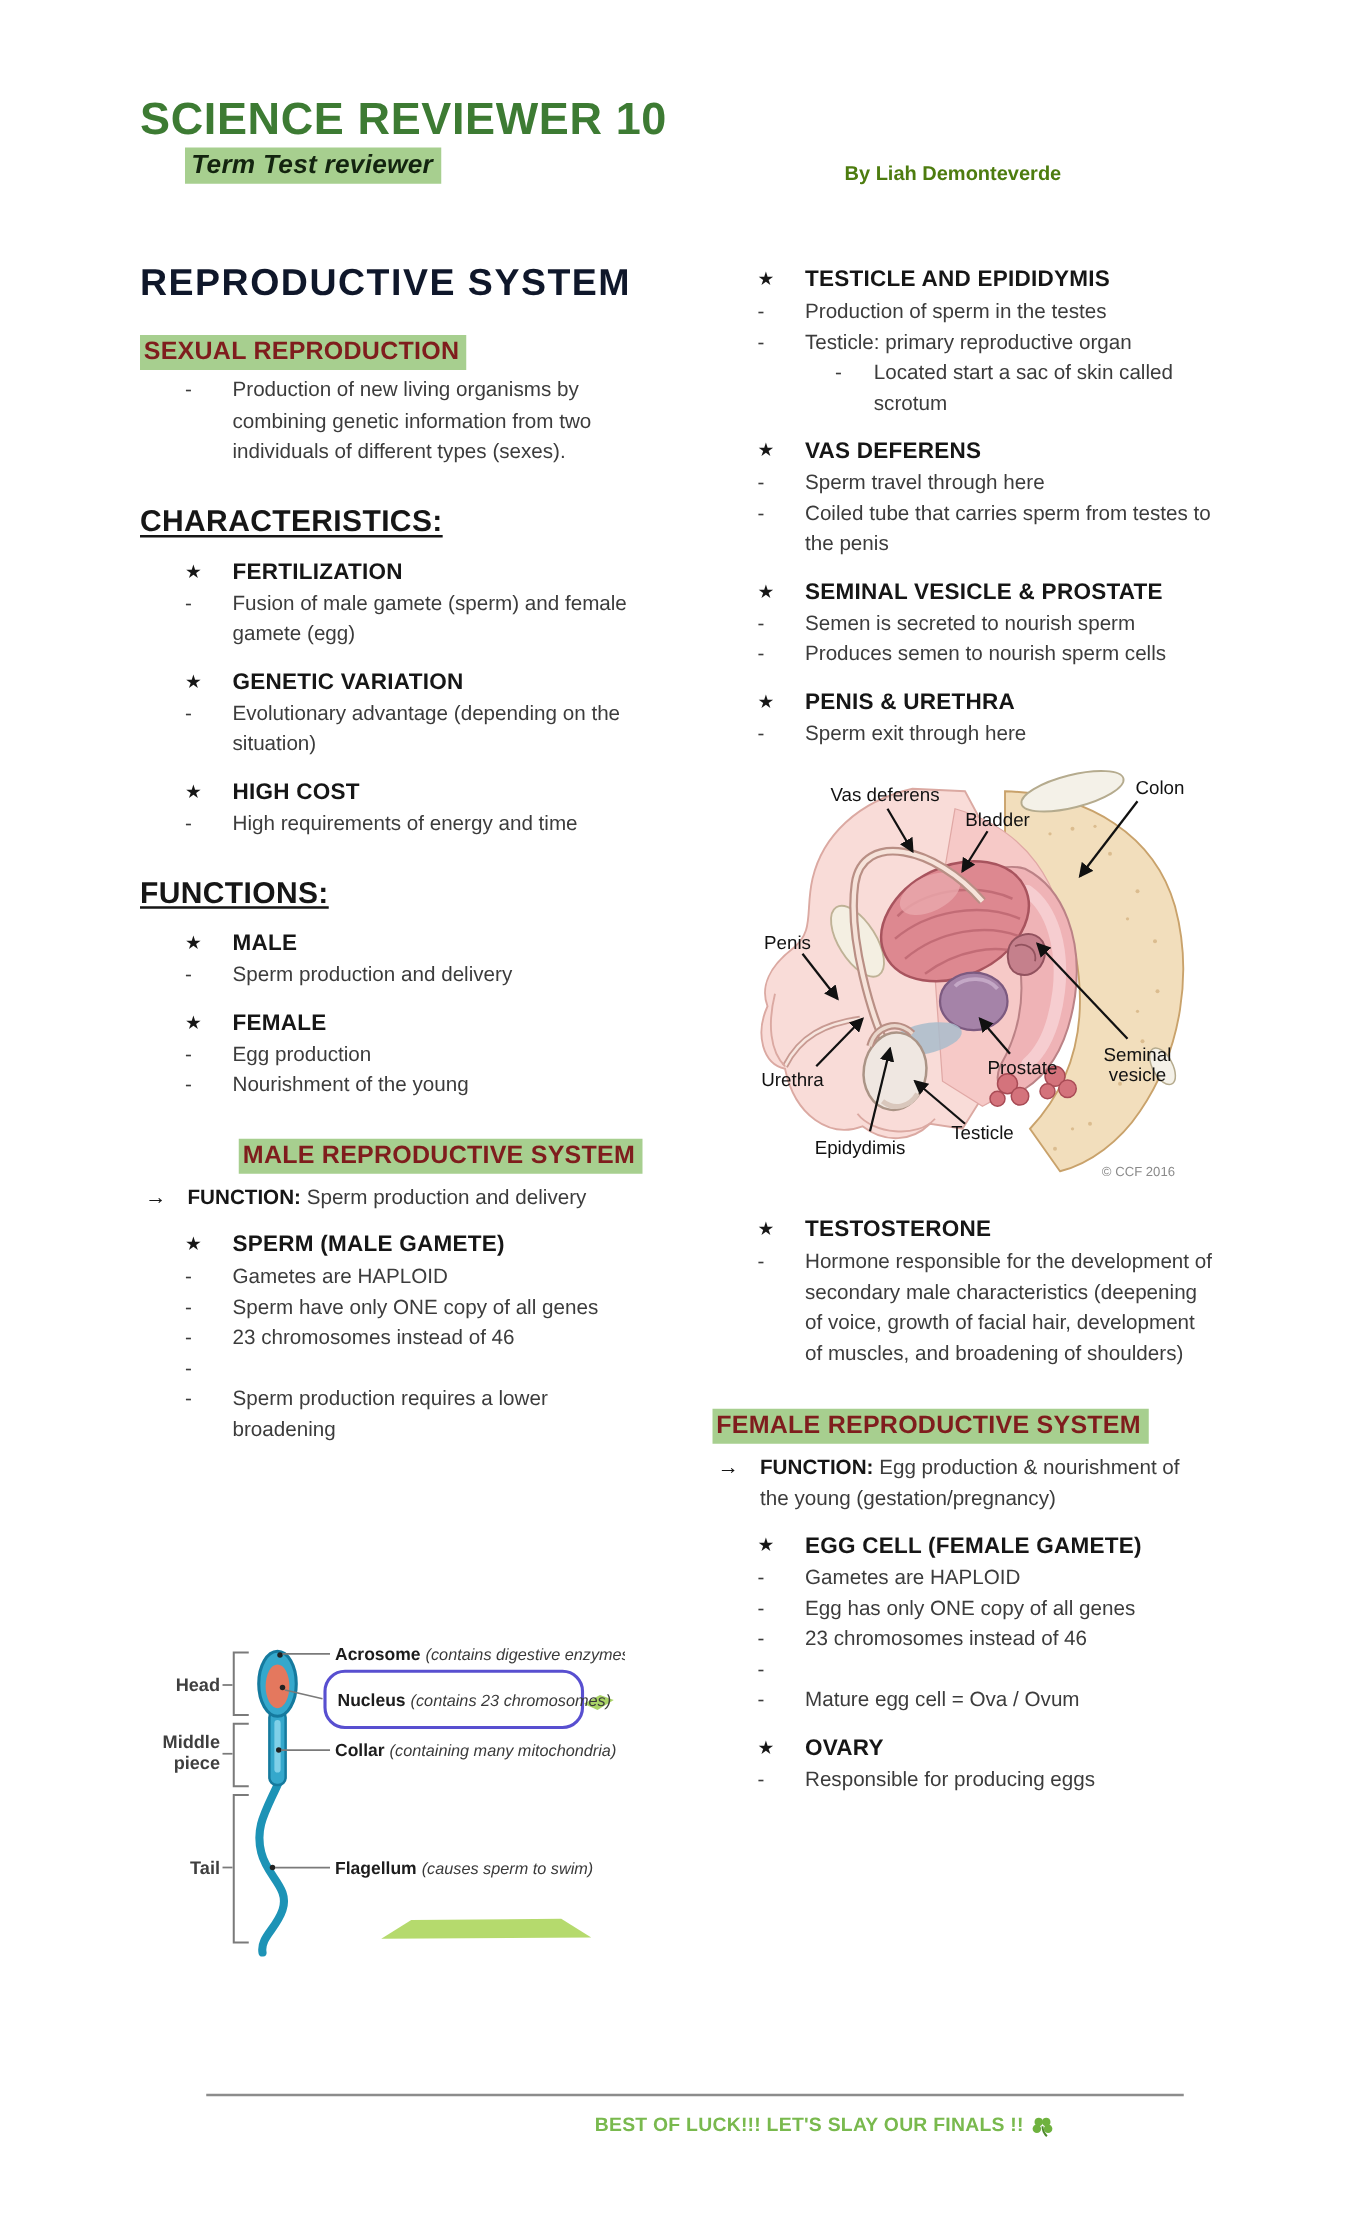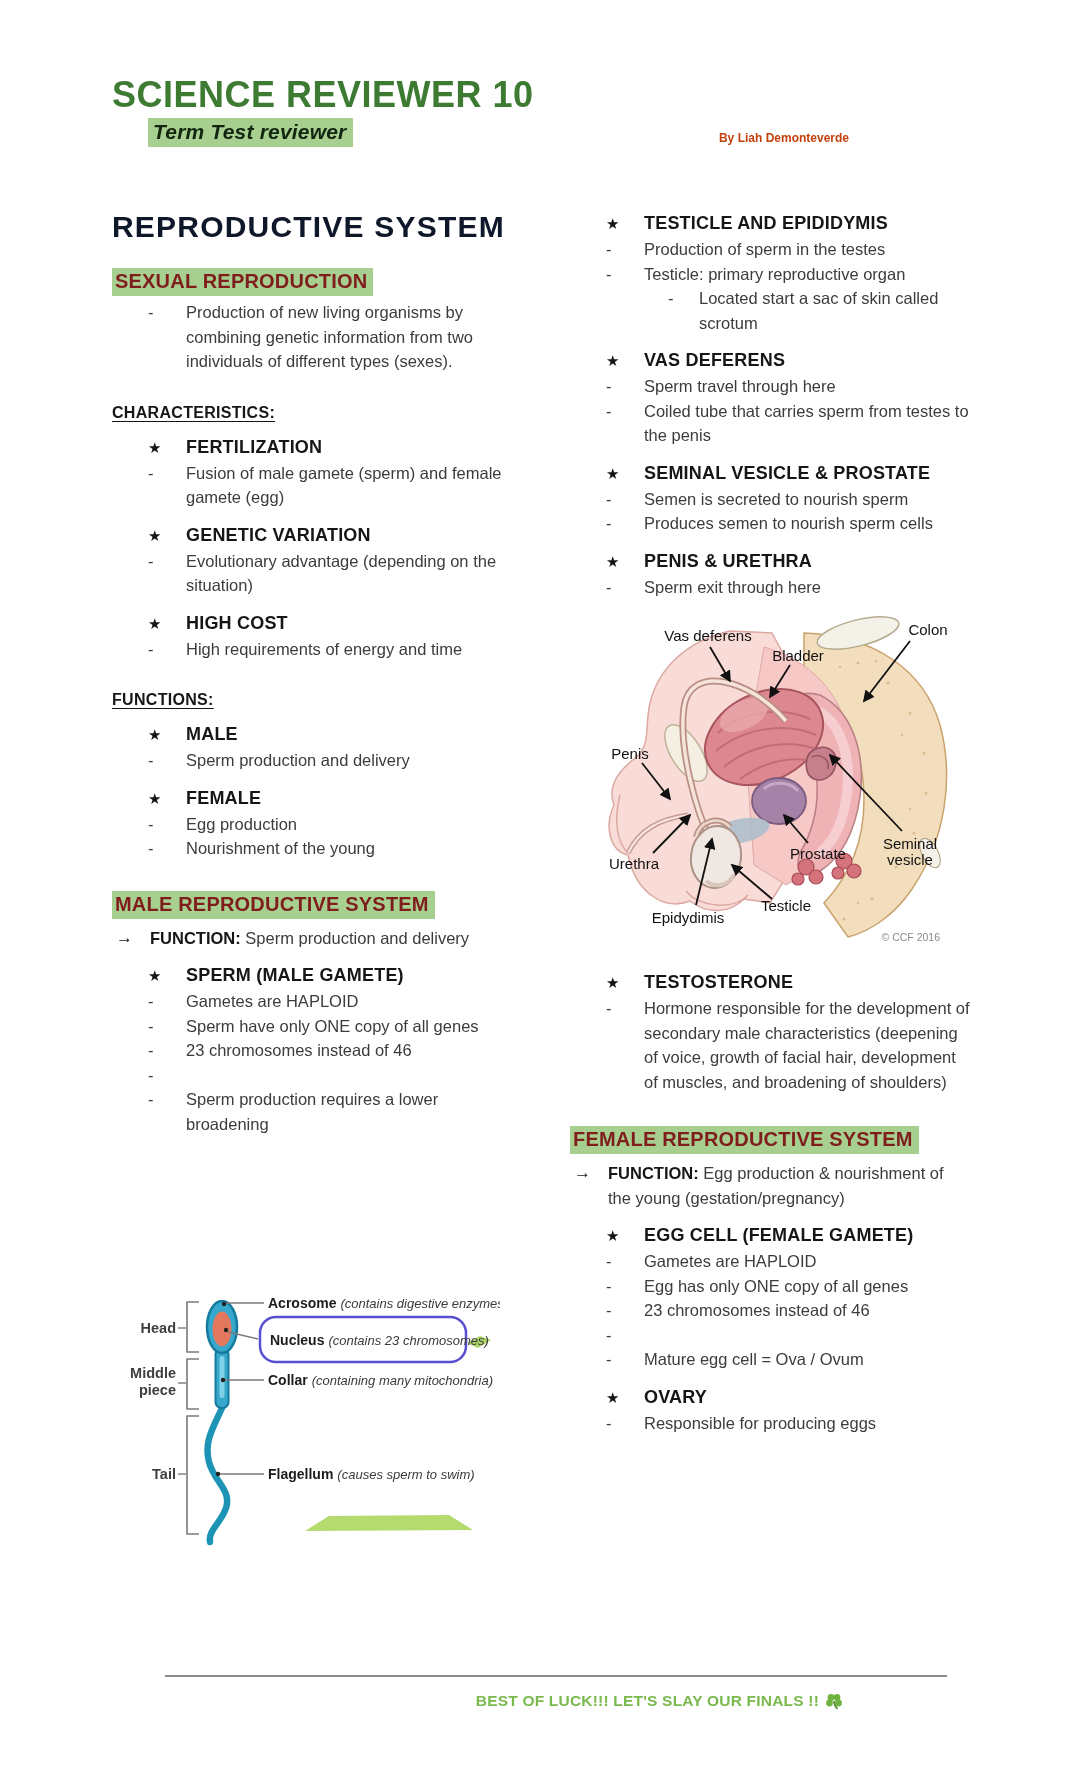--- a/index.html
+++ b/index.html
@@ -13,37 +13,37 @@
     font-size:36px;font-weight:800;letter-spacing:.5px;color:#3d7b33;
   }
   .doc-subtitle{
     position:absolute;left:112px;top:118px;
     background:#a7cf8f;color:#13240f;
     font-size:21px;font-weight:700;font-style:italic;
     padding:2px 7px 3px 5px;letter-spacing:.2px;margin-left:36px;
   }
   .doc-byline{
     position:absolute;right:127px;top:131px;
-    font-size:12px;font-weight:700;color:#c2410c;
+    font-size:16px;font-weight:700;color:#4d7c0f;
   }
   
   .col-left{position:absolute;left:112px;top:196px;width:402px;}
   .col-right{position:absolute;left:570px;top:196px;width:400px;}
   
   .h-main{
     font-size:30px;font-weight:800;line-height:46px;letter-spacing:1.2px;
     color:#0f172a;margin:8px 0 4px 0;
   }
   .h-highlight{
     display:inline-block;background:#a7cf8f;color:#7f1d1d;
     font-size:20px;font-weight:800;letter-spacing:.2px;
     padding:2px 6px 3px 3px;margin:14px 0 4px 0;
   }
   .h-underline{
-    font-size:16px;font-weight:800;color:#161616;letter-spacing:.3px;
+    font-size:24px;font-weight:800;color:#161616;letter-spacing:.3px;
     text-decoration:underline;text-underline-offset:3px;
     margin:30px 0 6px 0;
   }
   .row{display:flex;padding-left:36px;font-size:16.5px;line-height:24.5px;color:#3c3c3c;}
   .row .marker{flex:0 0 38px;}
   .row .text{flex:1;}
   .row.nested{padding-left:98px;}
   .row.nested .marker{flex:0 0 31px;}
   .star-row{display:flex;padding-left:36px;margin-top:13px;margin-bottom:1px;}
   .star-row .star-marker{flex:0 0 38px;font-size:15px;line-height:25px;color:#161616;}
@@ -132,21 +132,21 @@
     </div>
     <div class="row">
       <span class="marker">-</span>
       <span class="text">Egg production</span>
     </div>
     <div class="row">
       <span class="marker">-</span>
       <span class="text">Nourishment of the young</span>
     </div>
 
-    <div style="margin-top:30px;">
+    <div style="margin-top:30px;text-align:right;">
       <div class="h-highlight" style="margin-top:0;">MALE REPRODUCTIVE SYSTEM</div>
     </div>
     <div class="arrow-row">
       <span class="arrow-marker">→</span>
       <span class="text"><span class="b">FUNCTION:</span><span> Sperm production and delivery</span></span>
     </div>
 
     <div class="star-row">
       <span class="star-marker">★</span>
       <span class="star-title">SPERM (MALE GAMETE)</span>

